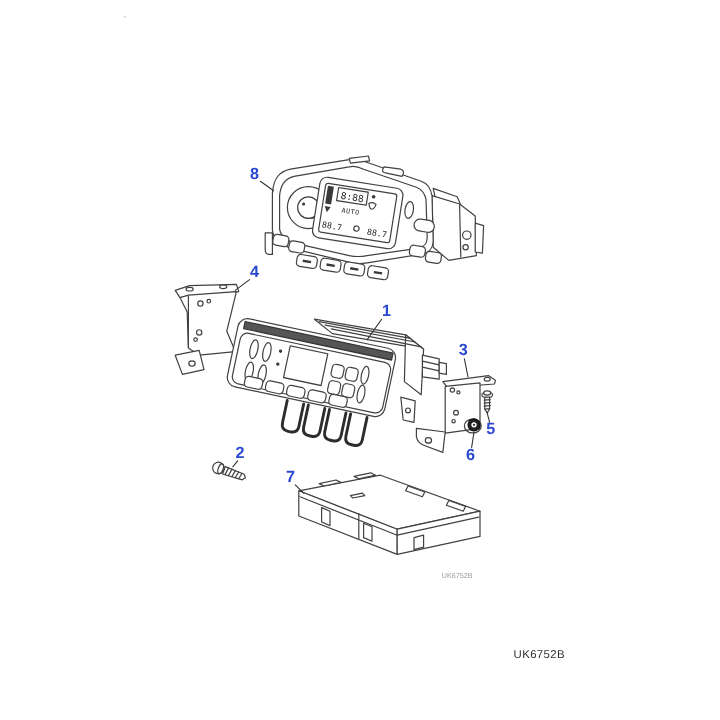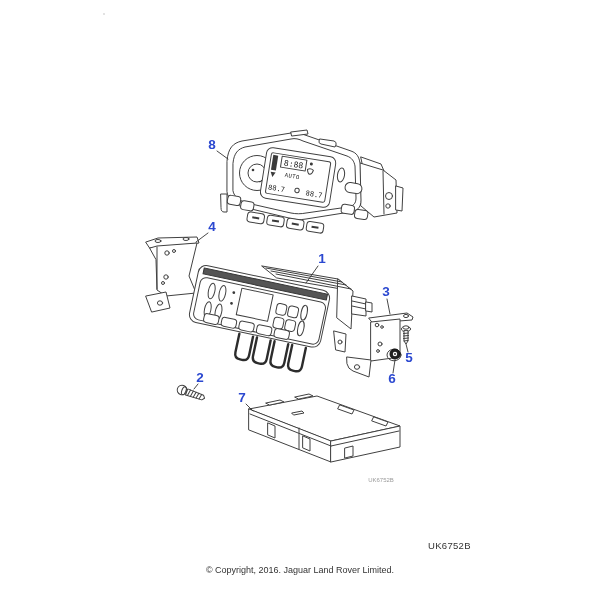--- a/index.html
+++ b/index.html
@@ -215,15 +215,14 @@
           <text x="392" y="383">6</text>
           <line x1="246" y1="404" x2="253" y2="411"></line>
           <text x="242" y="402">7</text>
           <line x1="217" y1="151" x2="228" y2="159"></line>
           <text x="212" y="149">8</text>
         </g>
  </g>
 </svg>
 
 <div class="refcode">UK6752B</div>
-<div class="copyright">© Copyright, 2016. Jaguar Land Rover Limited.</div>
 
 </div>
 
 </body></html>

